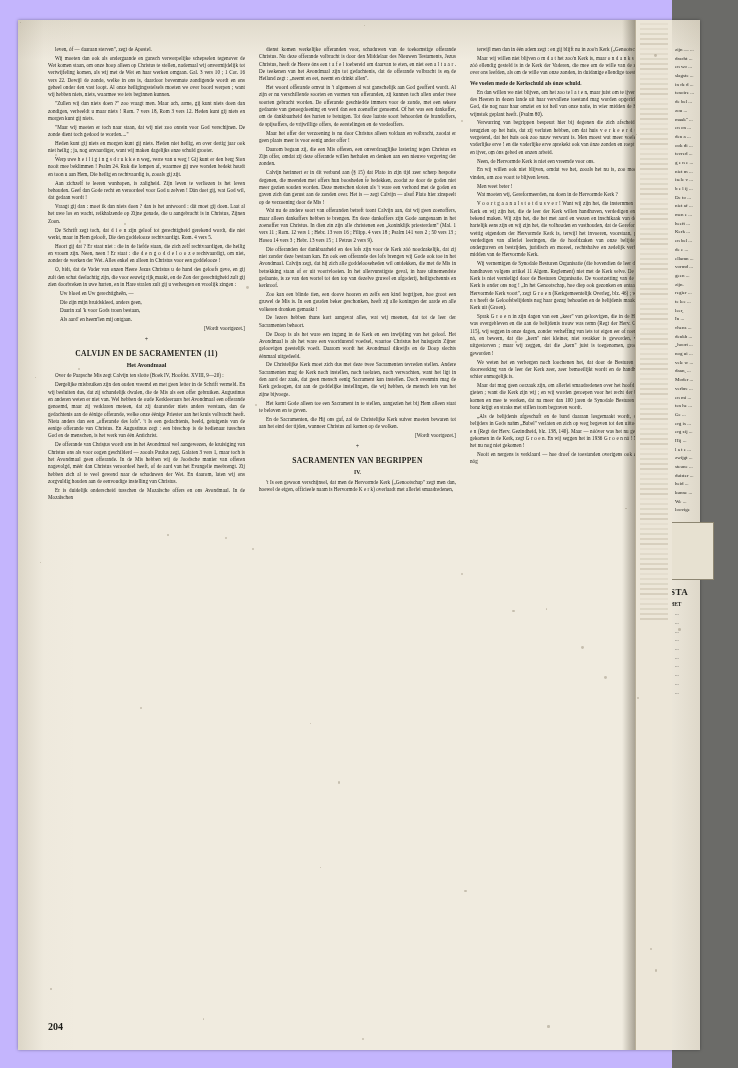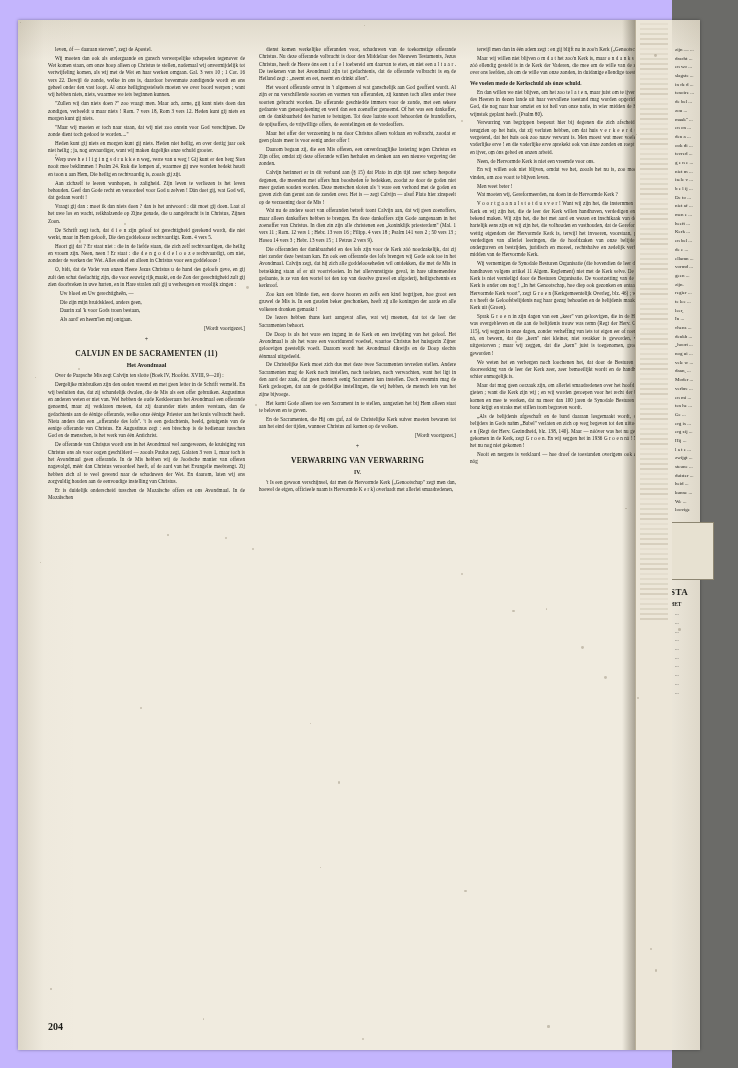--- a/index.html
+++ b/index.html
@@ -210,21 +210,21 @@
           <p>Wat nu de andere soort van offeranden betreft toont Calvijn aan, dat wij geen zoenoffers, maar alleen dankoffers hebben te brengen. En deze dankoffers zijn Gode aangenaam in het zoenoffer van Christus. In dien zin zijn alle christenen een „koninklijk priesterdom" (Mal. 1 vers 11 ; Rom. 12 vers 1 ; Hebr. 13 vers 16 ; Filipp. 4 vers 18 ; Psalm 141 vers 2 ; 50 vers 13 ; Hosea 14 vers 3 ; Hebr. 13 vers 15 ; 1 Petrus 2 vers 9).</p>
           <p>Die offeranden der dankbaarheid en des lofs zijn voor de Kerk zóó noodzakelijk, dat zij niet zonder deze bestaan kan. En ook een offerande des lofs brengen wij Gode ook toe in het Avondmaal. Calvijn zegt, dat hij zich alle goddelooseheden wil ontdekken, die met de Mis in betrekking staan of er uit voortvloeien. In het allervunstigste geval, in hare uitnemendste gedaante, is ze van den wortel tot den top van dezelve gruwel en afgoderij, heiligschennis en kerkroof.</p>
           <p>Zoo kan een blinde tien, een doove hooren en zelfs een kind begrijpen, hoe groot een gruwel de Mis is. In een gouden beker geschonken, heeft zij alle koningen der aarde en alle volkeren dronken gemaakt !</p>
           <p>De lezers hebben thans kort aangevat alles, wat wij meenen, dat tot de leer der Sacramenten behoort.</p>
           <p>De Doop is als het ware een ingang in de Kerk en een inwijding van het geloof. Het Avondmaal is als het ware een voortdurend voedsel, waartoe Christus het huisgezin Zijner geloovigen geestelijk voedt. Daarom wordt het Avondmaal dikwijls en de Doop slechts éénmaal uitgedeeld.</p>
           <p>De Christelijke Kerk moet zich dus met deze twee Sacramenten tevreden stellen. Andere Sacramenten mag de Kerk noch instellen, noch toelaten, noch verwachten, want het ligt in den aard der zaak, dat geen mensch eenig Sacrament kan instellen. Doch evenmin mag de Kerk gedoogen, dat aan de goddelijke instellingen, die wij hebben, de mensch iets van het zijne bijvoege.</p>
           <p>Het komt Gode alleen toe een Sacrament in te stellen, aangezien het bij Hem alleen staat te beloven en te geven.</p>
           <p>En de Sacramenten, die Hij ons gaf, zal de Christelijke Kerk suiver moeten bewaren tot aan het eind der tijden, wanneer Christus zal komen op de wolken.</p>
           <p class="right">[Wordt voortgezet.]</p>
           <div class="plus">+</div>
-          <h2 class="sec">VERWARRING VAN VERWARRING</h2>
+          <h2 class="sec">SACRAMENTEN VAN BEGRIPPEN</h2>
           <h3 class="subnum">IV.</h3>
           <p>'t Is een gewoon verschijnsel, dat men de Hervormde Kerk („Genootschap" zegt men dan, hoewel de eigen, officieele naam is Hervormde K e r k) overlaadt met allerlei smaadredenen,</p>
         </div>
       <div class="col" id="col3">
           <p>terwijl men dan in één adem zegt : en gij blijft nu in zoo'n Kerk („Genootschap") ?</p>
           <p>Maar wij willen niet blijven o m d a t het zoo'n Kerk is, maar o n d a n k s het feit, dat het zóó ellendig gesteld is in de Kerk der Vaderen, die mee om de wille van de zonden ons nóg over ons leefden, als om de wille van onze zonden, in duidanige ellendige toestand verkeert.</p>
           <h4 class="run">We voelen mede de Kerkschuld als ónze schuld.</h4>
           <p>En dan willen we niet blijven, om het zoo te l a t e n, maar juist om te ijveren, dat de Kerk des Heeren in dezen lande uit haar vervallene toestand mag worden opgericht, tot eere van God, die nog naar haar omziet en tot heil van onze natie, in wier midden de Heere Zelf deze wijnstok geplant heeft. (Psalm 80).</p>
           <p>Verwarring van begrippen bespeurt hier bij degenen die zich afscheidden en die nu terugzien op het huis, dat zij verlaten hebben, om dat huis v e r k e e r d te beoordeelen, vergetend, dat het huis ook zoo nauw verwant is. Men moest wat meer voelen : dat is onze vaderlijke erve ! en die vaderlijke erve aprekekt ook van ónze zonden en roept om ónze liefde en ijver, om óns gebed en onzen arbeid.</p>
           <p>Neen, de Hervormde Kerk is niet een vreemde voor ons.</p>

